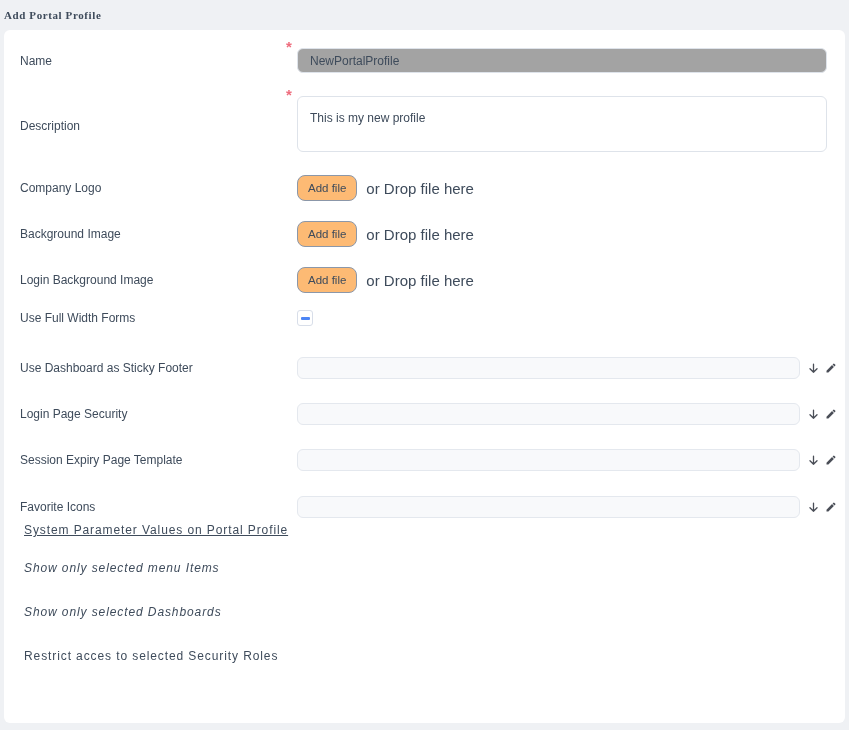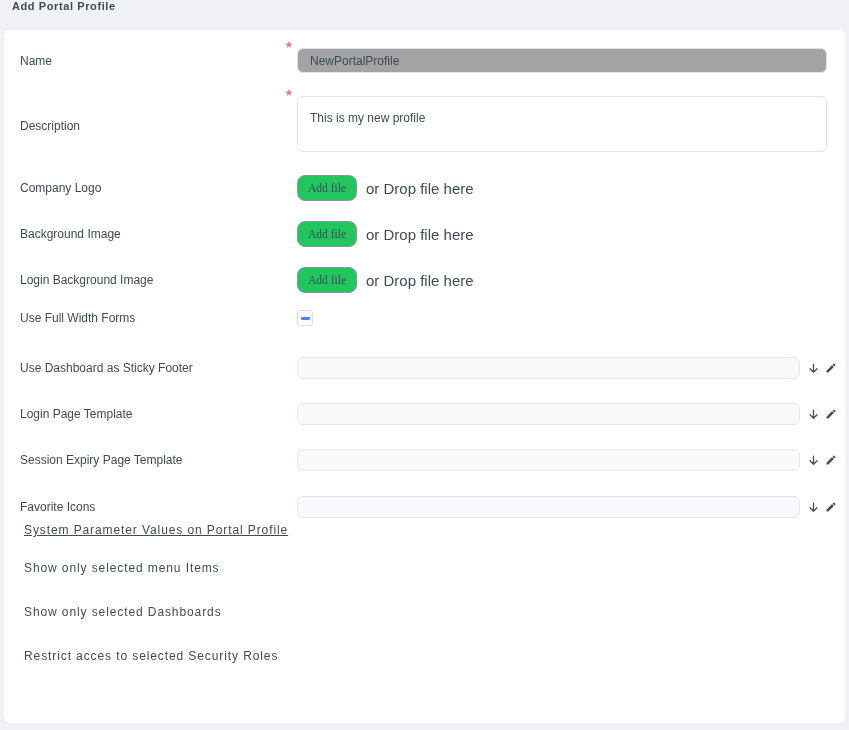--- a/index.html
+++ b/index.html
@@ -6,22 +6,23 @@
   html, body { width: 849px; height: 730px; }
   body {
     background: #eff1f4;
     font-family: "Liberation Sans", sans-serif;
     color: #3e4b5b;
     overflow: hidden;
   }
   .topbar {
     height: 21px;
     display: flex;
-    align-items: flex-start;
-    padding-left: 12px;
+    align-items: flex-end;
+    padding-left: 4px;
+    font-family: Liberation Serif, serif;
   }
   .topbar-title {
     font-size: 11px;
     font-weight: 600;
     letter-spacing: 0.6px;
     color: #3e4b5b;
   }
   .card {
     margin: 9px 4px 0 4px;
     background: #ffffff;
@@ -71,24 +72,24 @@
     font-family: "Liberation Sans", sans-serif;
     outline: none;
     resize: none;
     background: #ffffff;
   }
   .file-btn {
     height: 26px;
     padding: 0 10px;
     border: 1px solid #8b97a9;
     border-radius: 8px;
-    background: #22c55e;
+    background: #fdba74;
     font-size: 11.5px;
     color: #3e4b5b;
-    font-family: Liberation Serif, serif;
+    font-family: Liberation Sans, sans-serif;
     cursor: pointer;
   }
   .file-hint { font-size: 15px; color: #3e4b5b; margin-left: 9px; }
   .checkbox {
     width: 16px;
     height: 16px;
     border: 1px solid #d8dee9;
     border-radius: 3px;
     background: #ffffff;
     display: flex;
@@ -124,21 +125,21 @@
   }
   
   .mb23 { margin-bottom: 23px; }
   .mb20 { margin-bottom: 20px; }
   .mb17 { margin-bottom: 17px; }
   .mb31 { margin-bottom: 31px; }
   .mb24 { margin-bottom: 24px; }
   .mb25 { margin-bottom: 25px; }
   .mb18 { margin-bottom: 4px; }
   .mb27 { margin-bottom: 22px; text-decoration: underline; }
-  .mb28 { margin-bottom: 28px; }
+  .mb28 { margin-bottom: 28px; font-style: italic; }
 </style>
 </head>
 <body>
 
 <div class="topbar">
   <span class="topbar-title">Add Portal Profile</span>
 </div>
 
 <div class="card">
 
@@ -202,21 +203,21 @@
       </span>
       <span class="icon-btn icon-pencil">
         <svg width="12" height="12" viewBox="0 0 24 24" fill="#4a4e57">
             <path d="M3 17.25V21h3.75L17.81 9.94l-3.75-3.75L3 17.25zM20.71 7.04c.39-.39.39-1.02 0-1.41l-2.34-2.34a.996.996 0 0 0-1.41 0l-1.83 1.83 3.75 3.75 1.83-1.83z"></path>
           </svg>
       </span>
     </div>
   </div>
 
   <div class="row mb24">
-    <div class="label">Login Page Template</div>
+    <div class="label">Login Page Security</div>
     <div class="control">
       <div class="select-box"></div>
       <span class="icon-btn icon-arrow">
         <svg width="13" height="13" viewBox="0 0 24 24" fill="none" stroke="#4a4e57" stroke-width="2.4" stroke-linecap="round" stroke-linejoin="round">
             <path d="M12 4v15M5.5 12.5 12 19l6.5-6.5"></path>
           </svg>
       </span>
       <span class="icon-btn icon-pencil">
         <svg width="12" height="12" viewBox="0 0 24 24" fill="#4a4e57">
             <path d="M3 17.25V21h3.75L17.81 9.94l-3.75-3.75L3 17.25zM20.71 7.04c.39-.39.39-1.02 0-1.41l-2.34-2.34a.996.996 0 0 0-1.41 0l-1.83 1.83 3.75 3.75 1.83-1.83z"></path>

